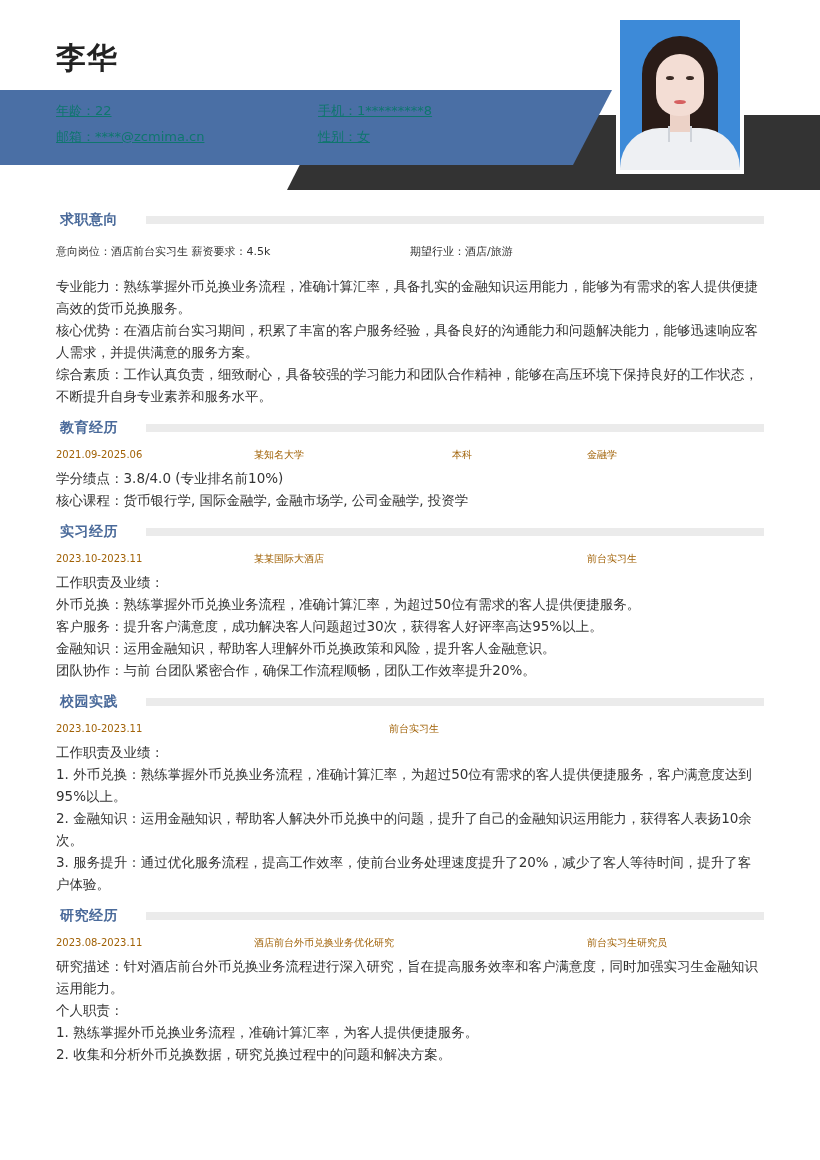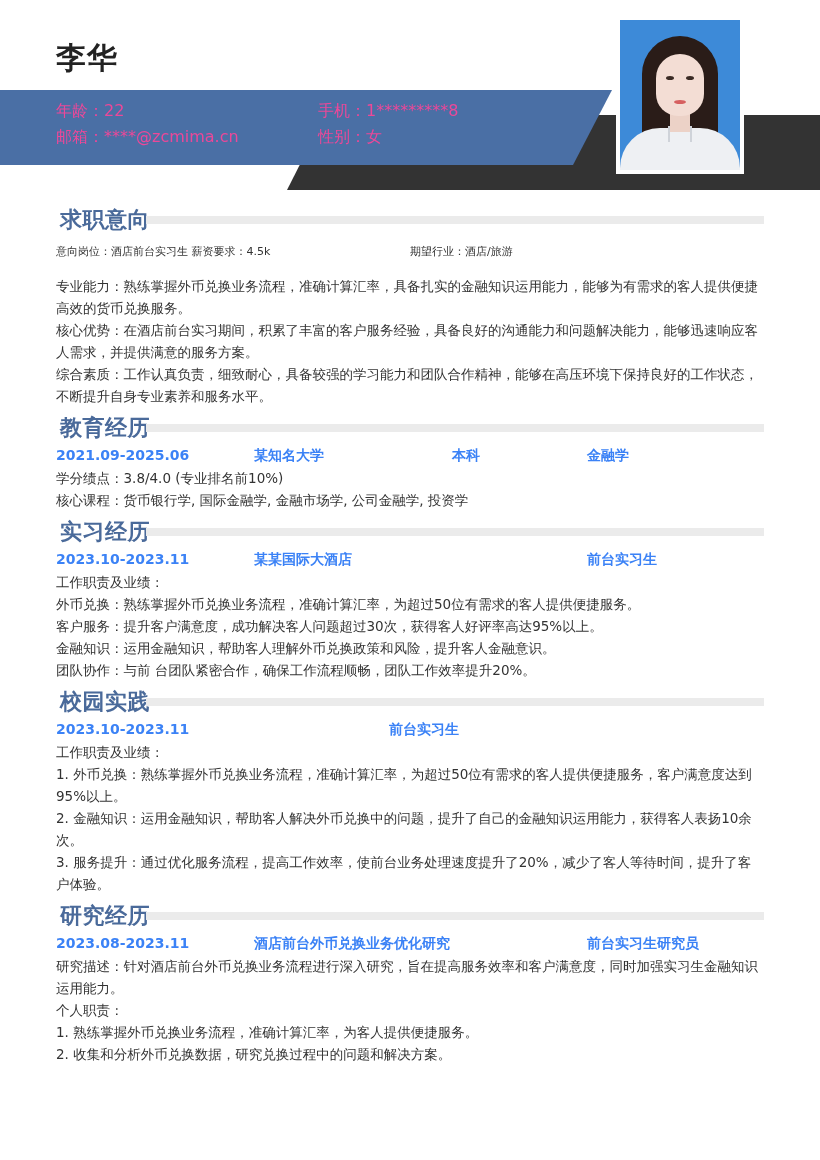--- a/index.html
+++ b/index.html
@@ -7,45 +7,45 @@
   body { font-family: "DejaVu Sans", "Liberation Sans", sans-serif; color: #333333; position: relative; }
 
   .header { position: absolute; left: 0; top: 0; width: 820px; height: 200px; }
   .name { position: absolute; left: 56px; top: 38px; font-size: 30px; font-weight: bold; color: #222222; letter-spacing: 1px; }
 
   .dark-band { position: absolute; left: 0; top: 115px; width: 820px; height: 75px; background: #333333;
     clip-path: polygon(325px 0, 820px 0, 820px 75px, 287px 75px); }
   .blue-band { position: absolute; left: 0; top: 90px; width: 620px; height: 75px; background: #4a6fa5;
     clip-path: polygon(0 0, 612px 0, 573px 75px, 0 75px); }
 
-  .info { position: absolute; font-size: 16px; color: #ec4899; line-height: 20px; }
+  .info { position: absolute; font-size: 13px; color: #0f766e; line-height: 20px; text-decoration: underline; }
   .info-age { left: 56px; top: 101px; }
   .info-email { left: 56px; top: 127px; }
   .info-phone { left: 318px; top: 101px; }
   .info-gender { left: 318px; top: 127px; }
 
   .photo-frame { position: absolute; left: 616px; top: 16px; width: 128px; height: 158px; background: #ffffff; padding: 4px; }
   .photo { width: 120px; height: 150px; background: #3d8ad8; position: relative; overflow: hidden; }
   .photo .hair { position: absolute; left: 22px; top: 16px; width: 76px; height: 140px; background: #2a1c18; border-radius: 38px 38px 10px 10px; }
   .photo .face { position: absolute; left: 36px; top: 34px; width: 48px; height: 62px; background: #f3ddd4; border-radius: 24px 24px 22px 22px; }
   .photo .eye { position: absolute; top: 56px; width: 8px; height: 4px; background: #3a2a24; border-radius: 50%; }
   .photo .eye.l { left: 46px; } .photo .eye.r { left: 66px; }
   .photo .lips { position: absolute; left: 54px; top: 80px; width: 12px; height: 4px; background: #d66060; border-radius: 50%; }
   .photo .neck { position: absolute; left: 50px; top: 92px; width: 20px; height: 20px; background: #ecd2c7; }
   .photo .shirt { position: absolute; left: 0; top: 108px; width: 120px; height: 50px; background: #eef0f3; border-radius: 40px 40px 0 0; }
   .photo .collar { position: absolute; left: 48px; top: 106px; width: 24px; height: 16px; border-left: 2px solid #cfd3d9; border-right: 2px solid #cfd3d9; }
 
   .content { position: absolute; left: 56px; top: 205px; width: 708px; }
   .section { margin-bottom: 4px; }
   .sec-head { position: relative; height: 30px; display: flex; align-items: center; }
-  .sec-title { font-size: 22px; font-weight: bold; color: #4a6a9a; padding-left: 4px; width: 90px; white-space: nowrap; letter-spacing: 0.5px; }
+  .sec-title { font-size: 14px; font-weight: bold; color: #4a6a9a; padding-left: 4px; width: 90px; white-space: nowrap; letter-spacing: 0.5px; }
   .sec-bar { position: absolute; left: 90px; right: 0; top: 11px; height: 8px; background: #ebebeb; }
 
   .line { font-size: 13.5px; line-height: 22px; color: #333333; }
-  .row { display: flex; font-size: 14px; line-height: 24px; font-weight: bold; color: #3b82f6; }
+  .row { display: flex; font-size: 10px; line-height: 24px; font-weight: normal; color: #a16207; }
   .row .c1 { width: 198px; } .row .c2 { width: 198px; } .row .c3 { width: 135px; } .row .c4 { flex: 1; }
 
   .intent { display: flex; font-size: 11px; line-height: 22px; padding: 6px 0 8px 0; }
   .intent .a { width: 354px; }
   .gap4 { height: 2px; }
 </style>
 </head>
 <body>
 
 <div class="header">

